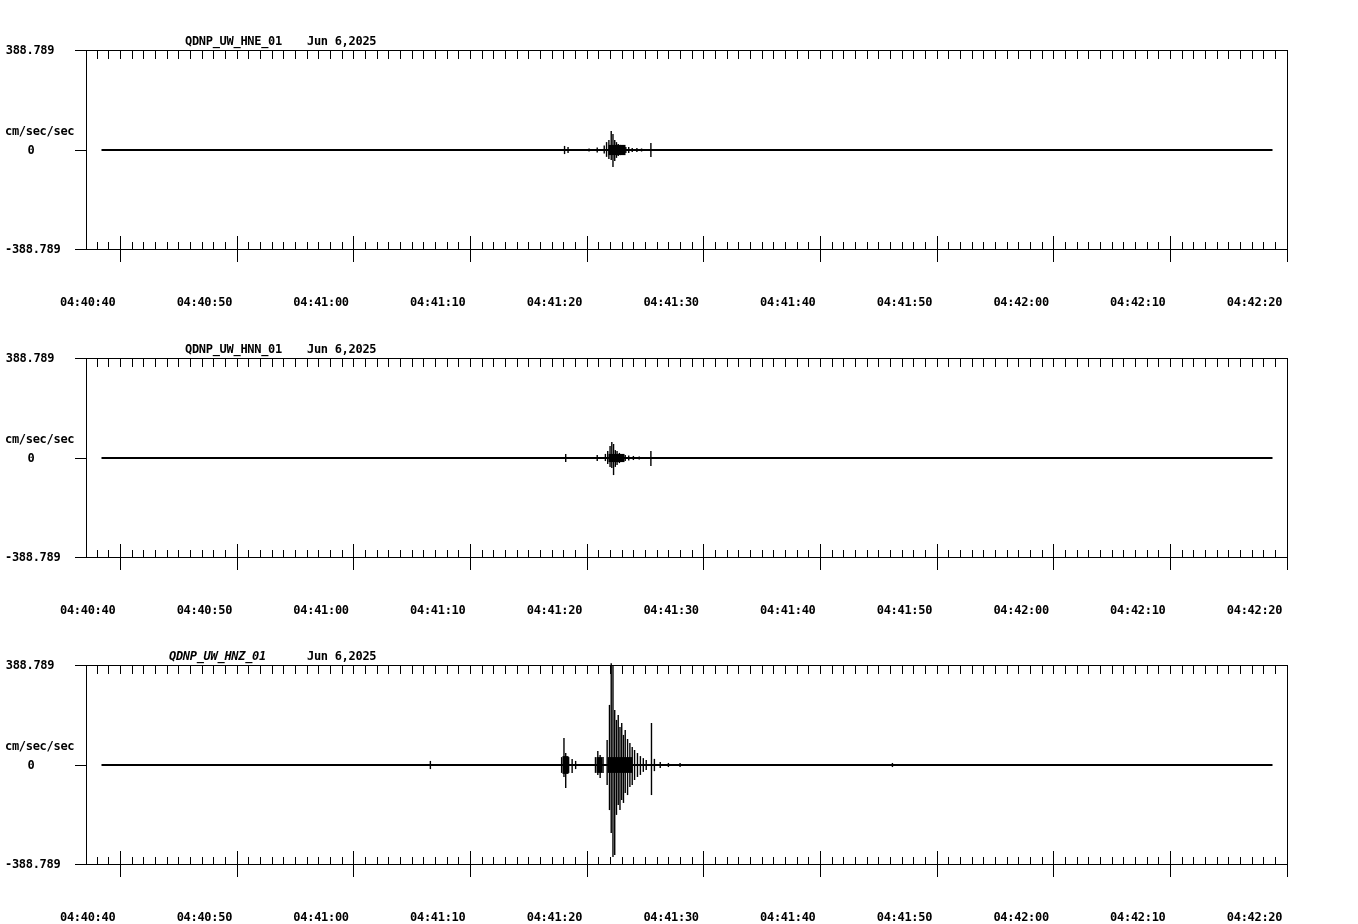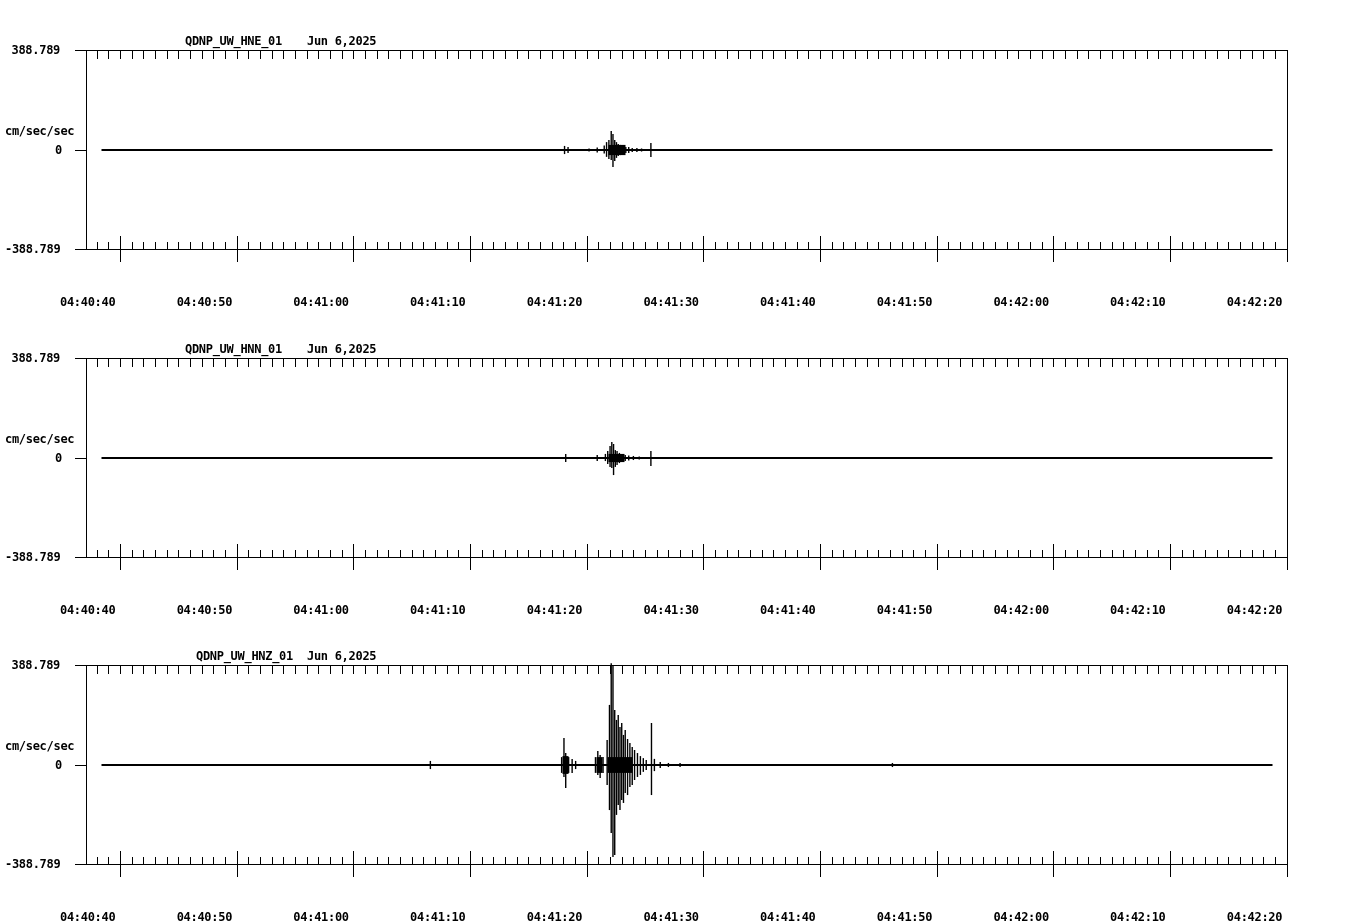--- a/index.html
+++ b/index.html
@@ -1,20 +1,20 @@
 <!DOCTYPE html>
 <html><head>
 <meta charset="utf-8">
 <style>
   html,body{margin:0;padding:0;}
   #screen{position:relative;width:1298px;height:924px;background:#ffffff;overflow:hidden;
           font-family:"DejaVu Sans Mono", monospace;}
   .lbl{position:absolute;font:bold 12px "DejaVu Sans Mono", monospace;color:#000;
        letter-spacing:-0.3px;white-space:pre;line-height:14px;}
-  .r{text-align:right;}
+  .r{text-align:center;}
   .c{text-align:left;margin-top:32px;}
   svg{position:absolute;left:0;top:0;}
 </style>
 </head>
 <body>
 
 <div id="screen">
 
   <div class="lbl" style="left:185px;top:34px;">QDNP_UW_HNE_01</div>
   <div class="lbl" style="left:307px;top:34px;">Jun 6,2025</div>
@@ -23,21 +23,21 @@
   <div class="lbl r" style="left:0;width:62px;top:143px;">0</div>
   <div class="lbl" style="left:5px;top:242px;">-388.789</div>
 
   <div class="lbl" style="left:185px;top:342px;">QDNP_UW_HNN_01</div>
   <div class="lbl" style="left:307px;top:342px;">Jun 6,2025</div>
   <div class="lbl r" style="left:0;width:60px;top:351px;">388.789</div>
   <div class="lbl" style="left:5px;top:432px;">cm/sec/sec</div>
   <div class="lbl r" style="left:0;width:62px;top:451px;">0</div>
   <div class="lbl" style="left:5px;top:550px;">-388.789</div>
 
-  <div class="lbl" style="left:196px;top:649px;">QDNP_UW_HNZ_01</div>
+  <div class="lbl" style="left:169px;top:649px;font-style:italic;">QDNP_UW_HNZ_01</div>
   <div class="lbl" style="left:307px;top:649px;">Jun 6,2025</div>
   <div class="lbl r" style="left:0;width:60px;top:658px;">388.789</div>
   <div class="lbl" style="left:5px;top:739px;">cm/sec/sec</div>
   <div class="lbl r" style="left:0;width:62px;top:758px;">0</div>
   <div class="lbl" style="left:5px;top:857px;">-388.789</div>
 
 <svg width="1358" height="924">
       <g>
         <g>
           <rect x="86.5" y="50.5" width="1201" height="199" fill="none" stroke="#000000" stroke-width="1" shape-rendering="crispEdges"></rect>

